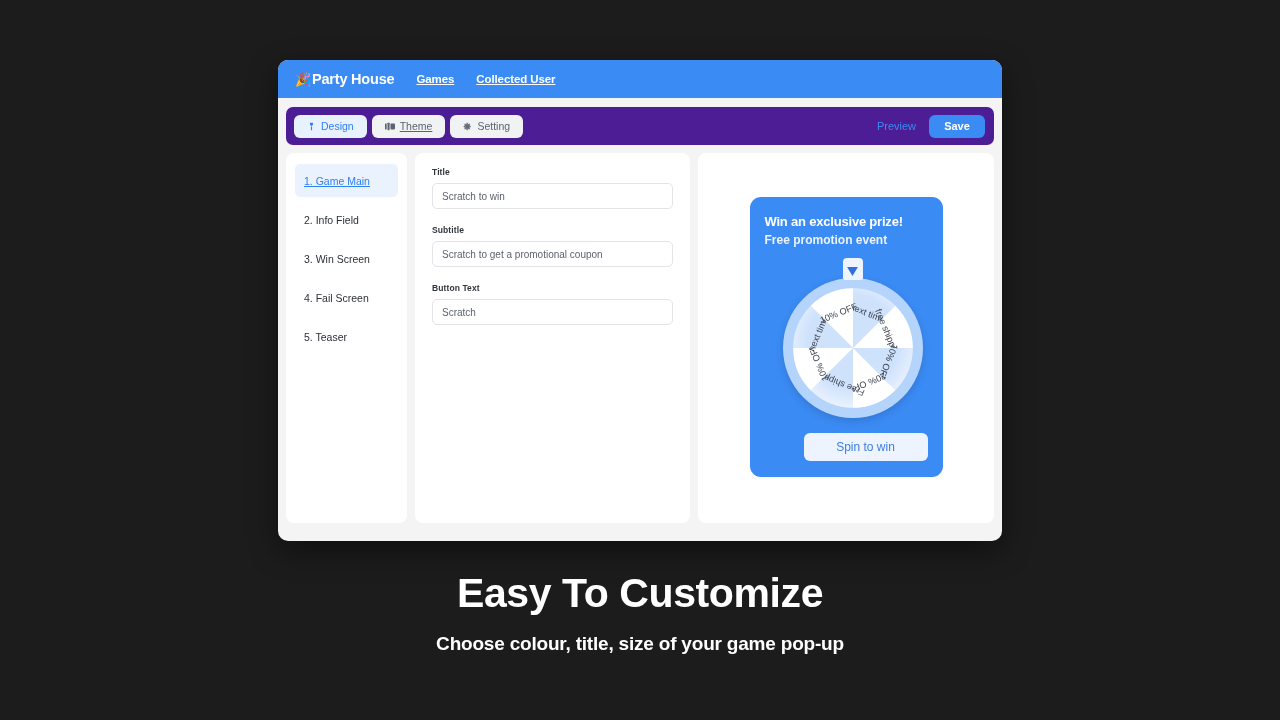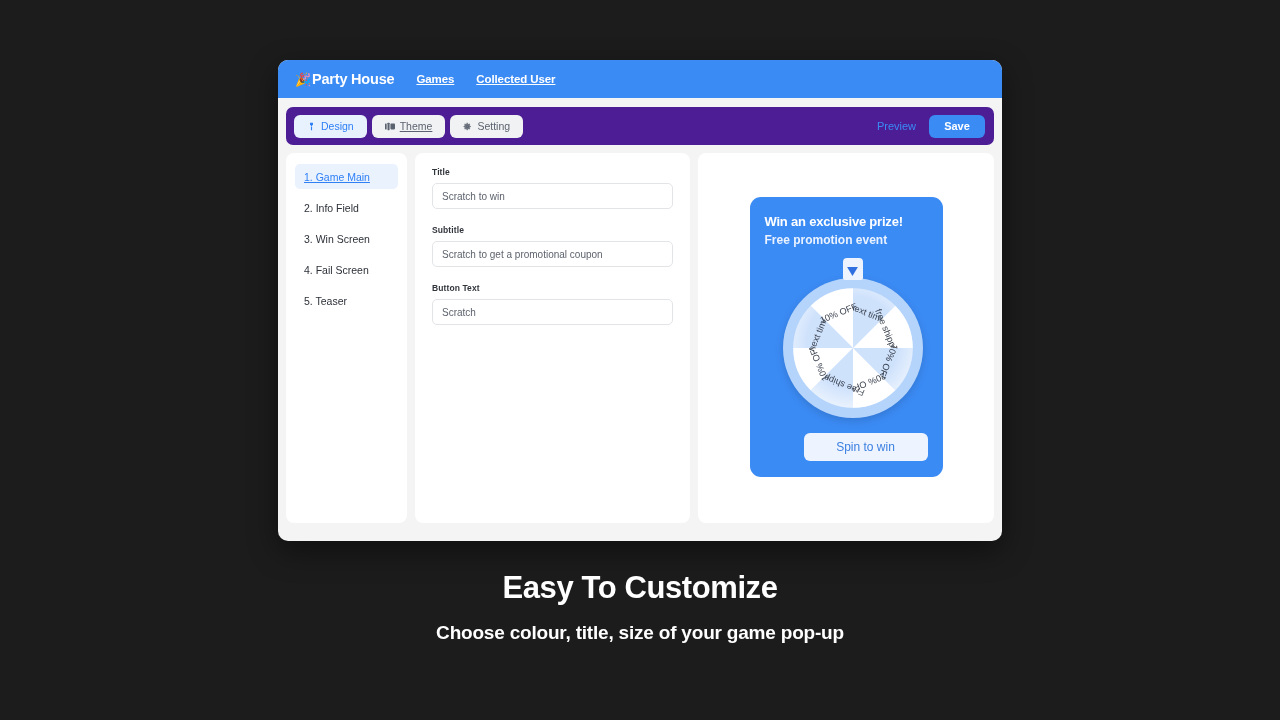--- a/index.html
+++ b/index.html
@@ -95,21 +95,21 @@
   }
   #steps-panel { width: 121px; padding: 11px 9px; }
   #form-panel  { width: 275px; padding: 14px 17px; }
   #preview-panel {
     flex: 1; display: flex; align-items: flex-start;
     justify-content: center; padding-top: 44px;
   }
 
   
   .step {
-    height: 25px;
+    height: 33px;
     padding: 0 9px;
     display: flex; align-items: center;
     font-size: 10.5px;
     color: #2c3038;
     border-radius: 5px;
     margin-bottom: 6px;
   }
   .step.active {
     background: #eaf2fe;
     color: #2f80f5;
@@ -193,21 +193,21 @@
     font-size: 12px; font-family: inherit;
     cursor: pointer;
   }
 
   
   #caption {
     position: absolute; left: 0; top: 570px;
     width: 1280px; text-align: center;
   }
   #caption-title {
-    color: #ffffff; font-size: 31px; font-weight: bold;
+    color: #ffffff; font-size: 41px; font-weight: bold;
     letter-spacing: -.4px;
   }
   #caption-sub {
     color: #ffffff; font-size: 19px; font-weight: bold;
     margin-top: 16px; letter-spacing: -.2px;
   }
 </style>
 </head>
 <body>
 

